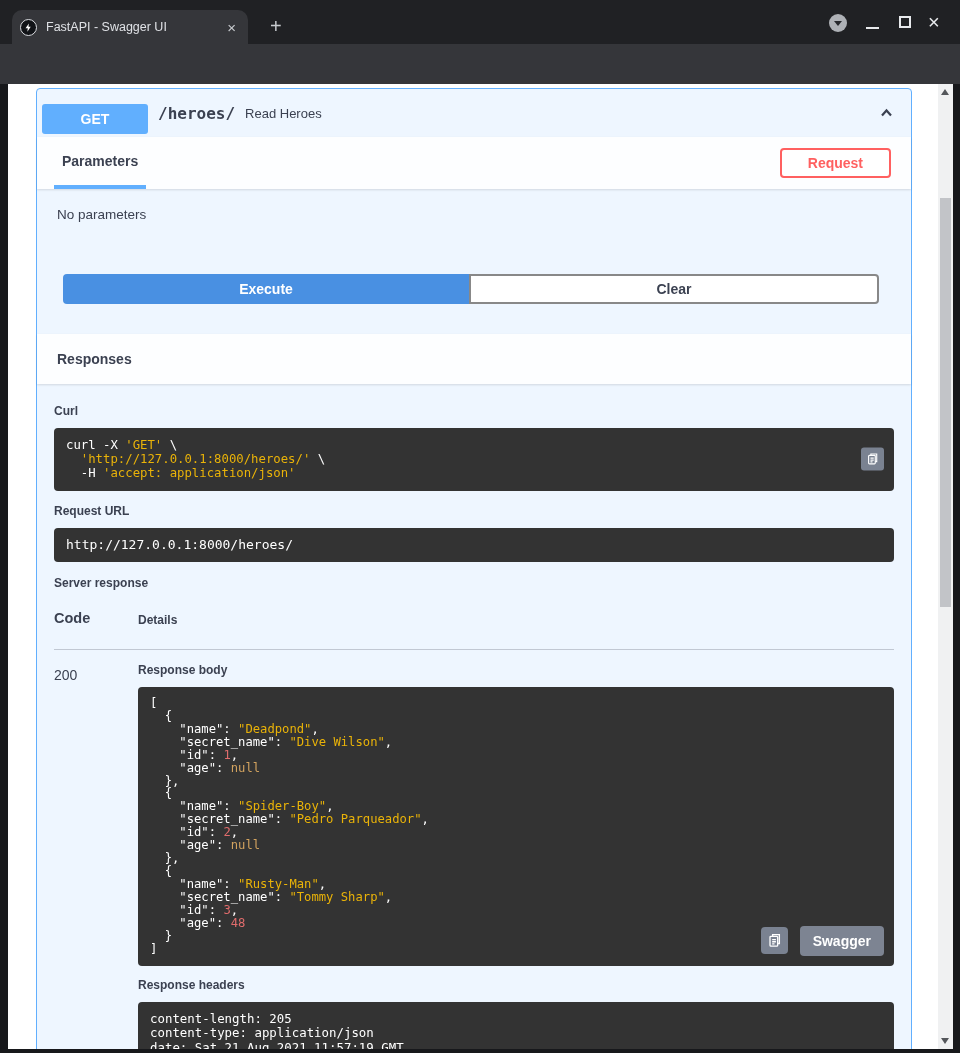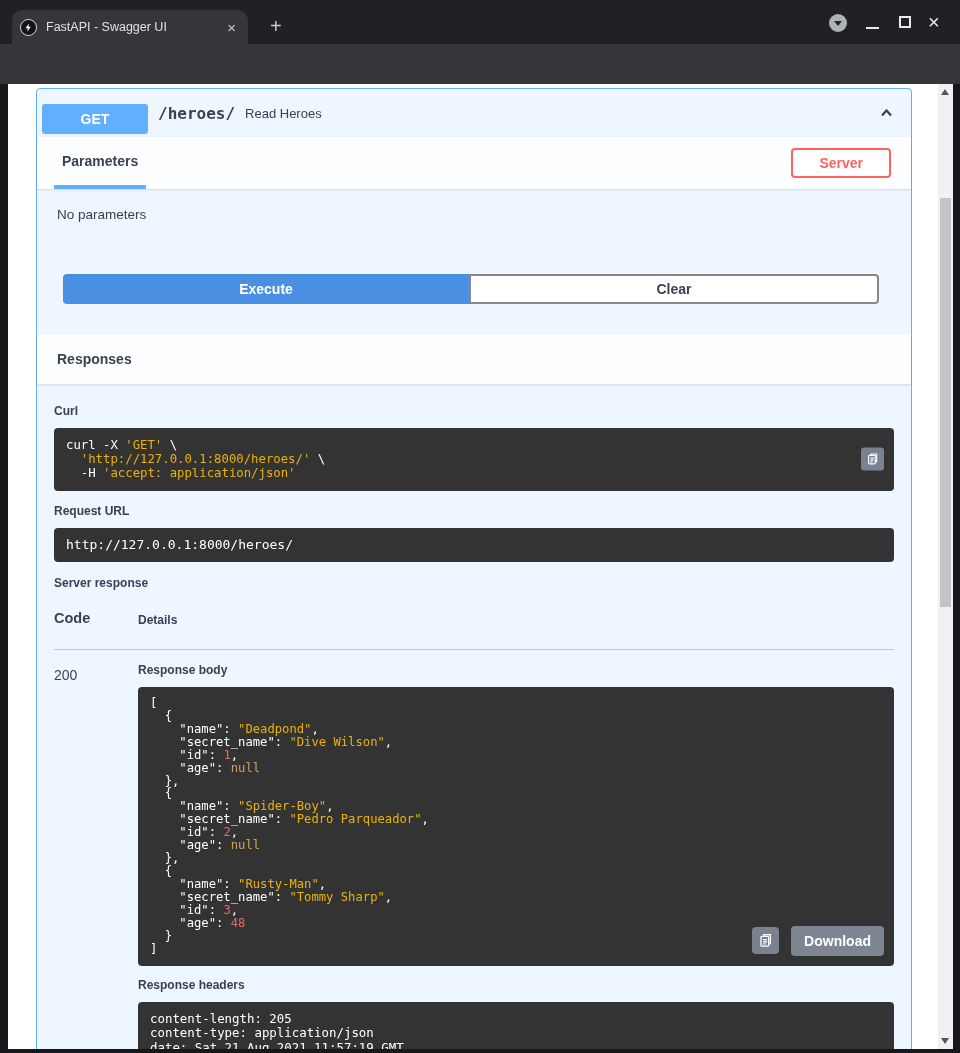--- a/index.html
+++ b/index.html
@@ -223,21 +223,21 @@
         <svg width="15" height="14" viewBox="0 0 14 14" fill="none">
             <path d="M2.5 9.5 7 4.5l4.5 5" stroke="#3b4151" stroke-width="2.2"></path>
           </svg>
       </span>
     </div>
 
     <div class="section-header">
       <div class="tab-item">
         <span>Parameters</span>
       </div>
-      <button class="btn-cancel">Server</button>
+      <button class="btn-cancel">Request</button>
     </div>
 
     <div class="params-body">No parameters</div>
 
     <div class="execute-wrapper">
       <div class="btn-row">
         <button class="btn-execute">Execute</button>
         <button class="btn-clear">Clear</button>
       </div>
     </div>
@@ -297,21 +297,21 @@
   }
 ]</pre>
             <div class="body-buttons">
               <div class="sq-copy copy-lg">
                 <svg width="15" height="15" viewBox="0 0 16 16" fill="none" stroke="#fff" stroke-width="1.4">
                   <rect x="3.2" y="3.5" width="8.2" height="10.5" rx="1"></rect>
                     <path d="M6 3.5V1.8h7.2v9.4h-1.7"></path>
                     <path d="M5.5 7h4M5.5 9.3h4M5.5 11.6h2.5"></path>
                 </svg>
               </div>
-              <button class="btn-download">Download</button>
+              <button class="btn-download">Swagger</button>
             </div>
           </div>
           <h5 class="block-label">Response headers</h5>
           <pre class="code-block headers-pre">content-length: 205
 content-type: application/json
 date: Sat,21 Aug 2021 11:57:19 GMT
 server: uvicorn</pre>
         </div>
       </div>
     </div>

